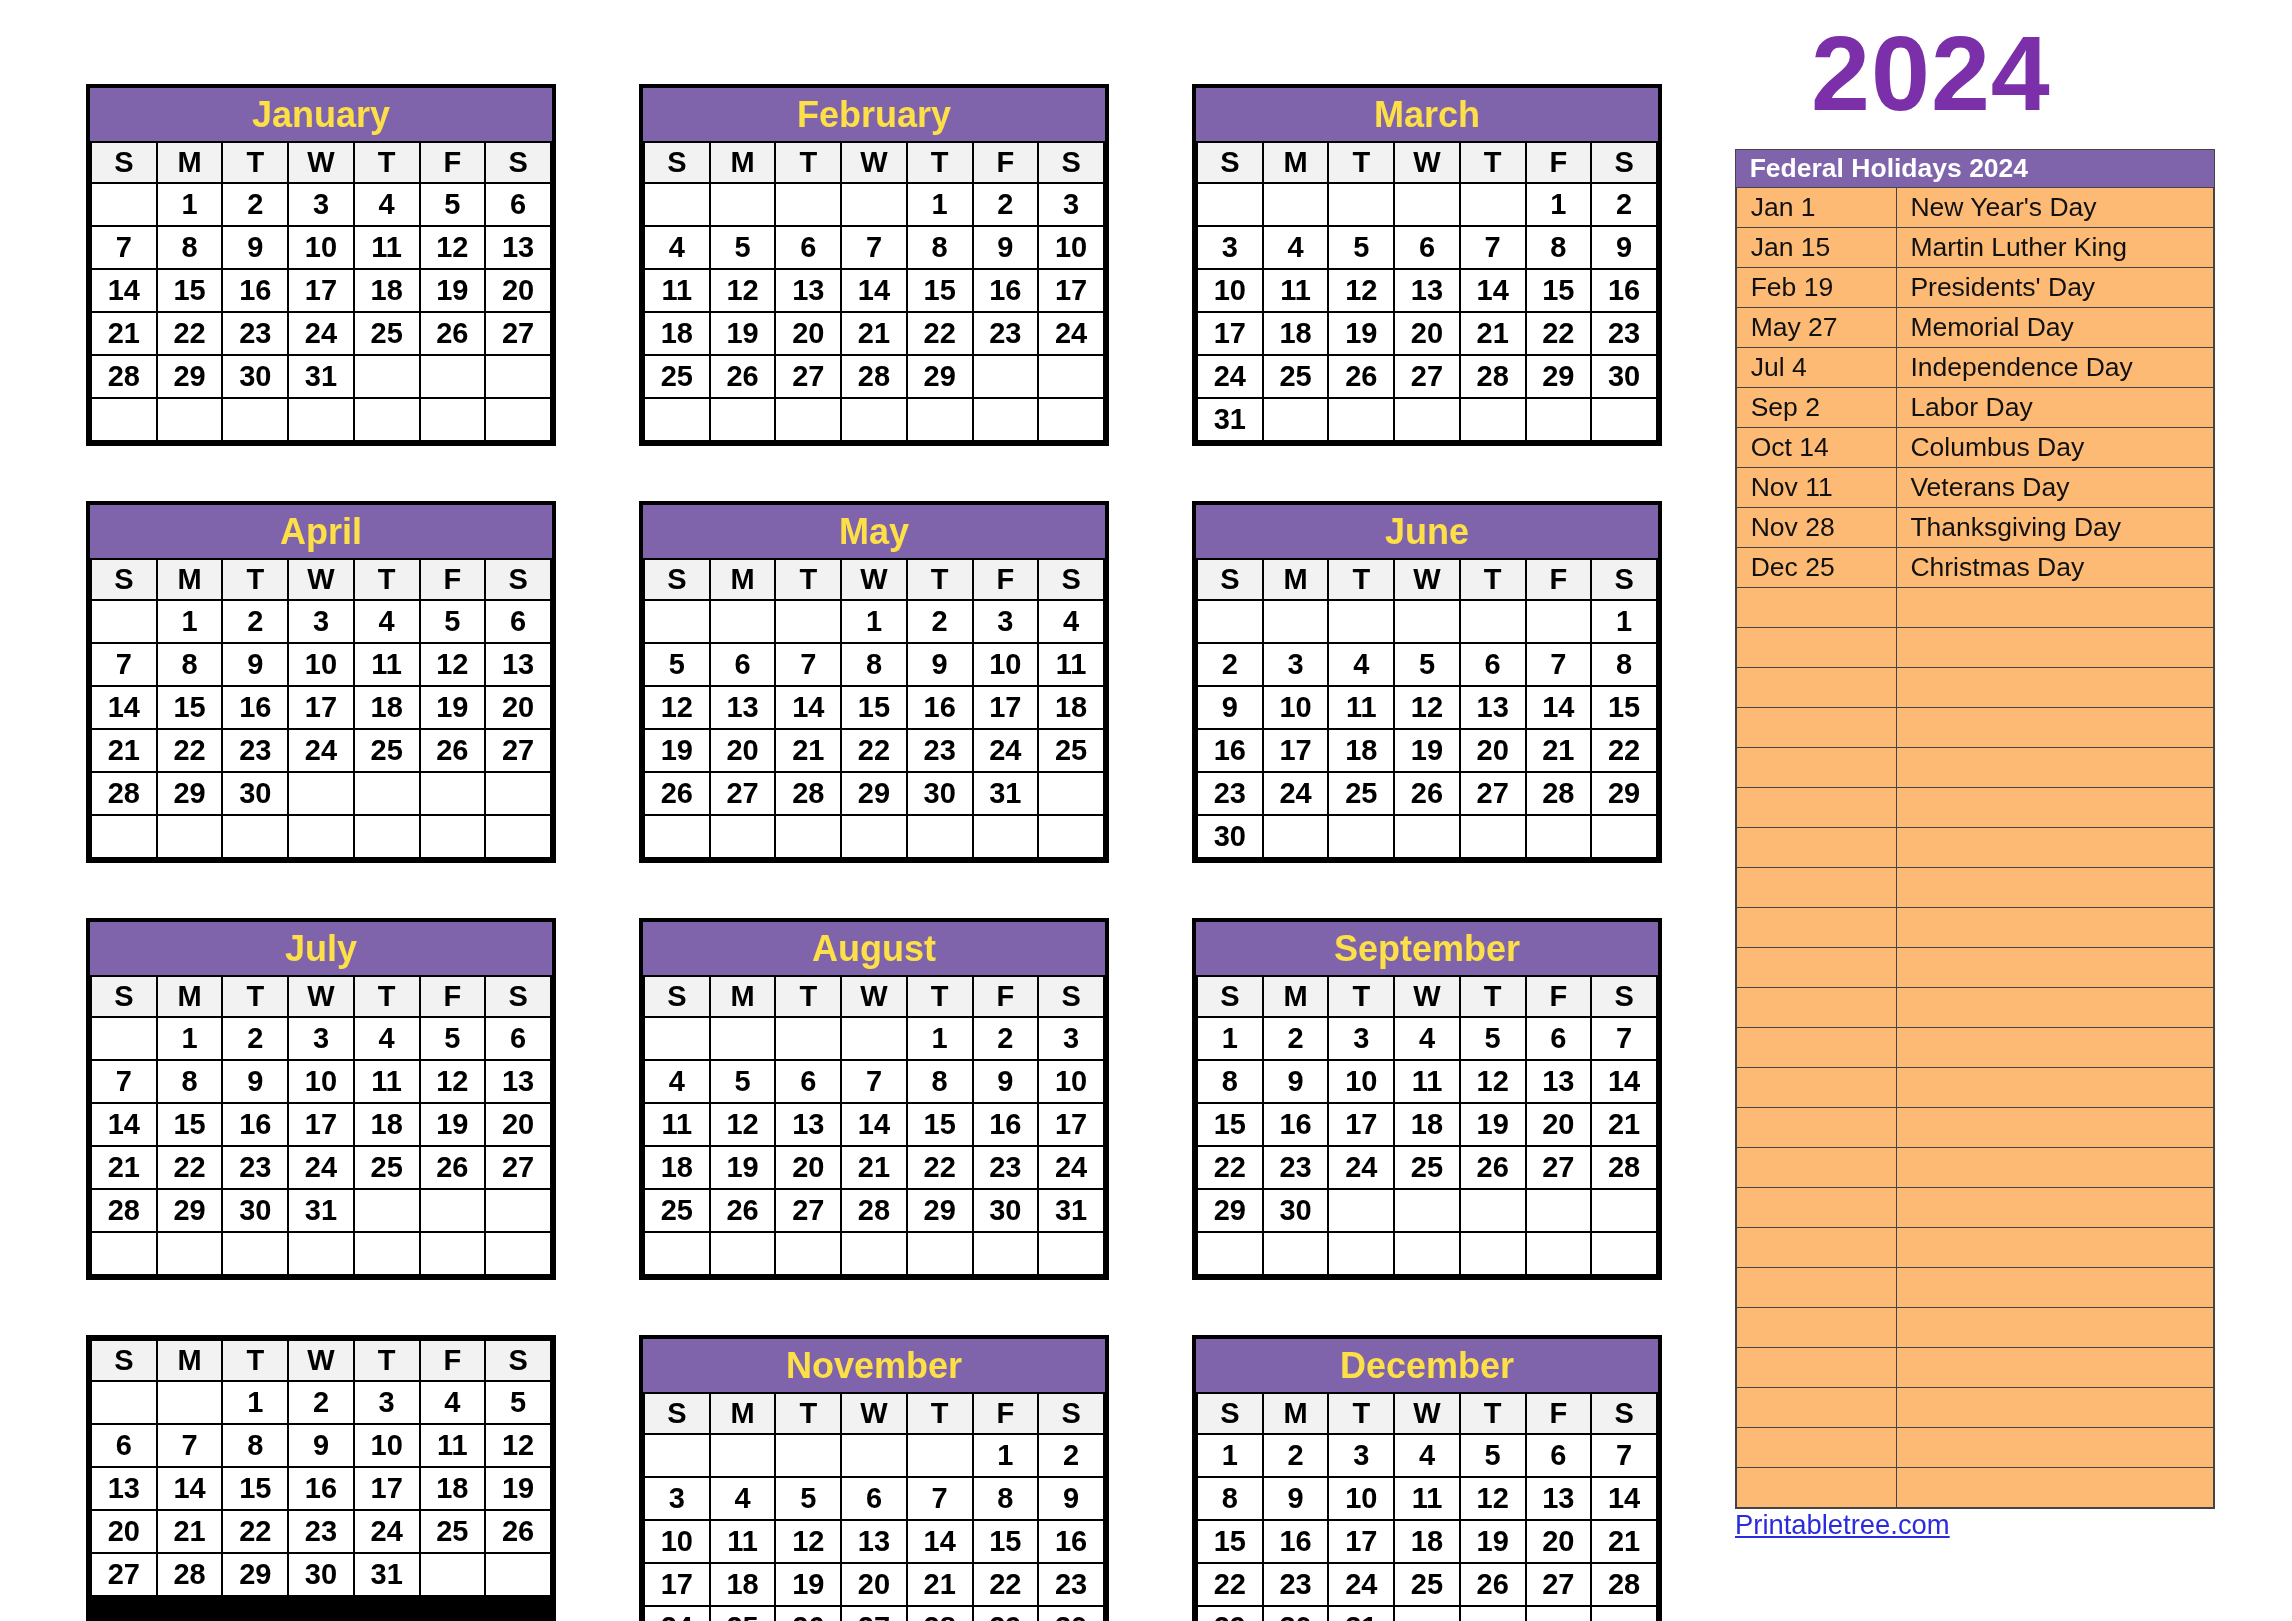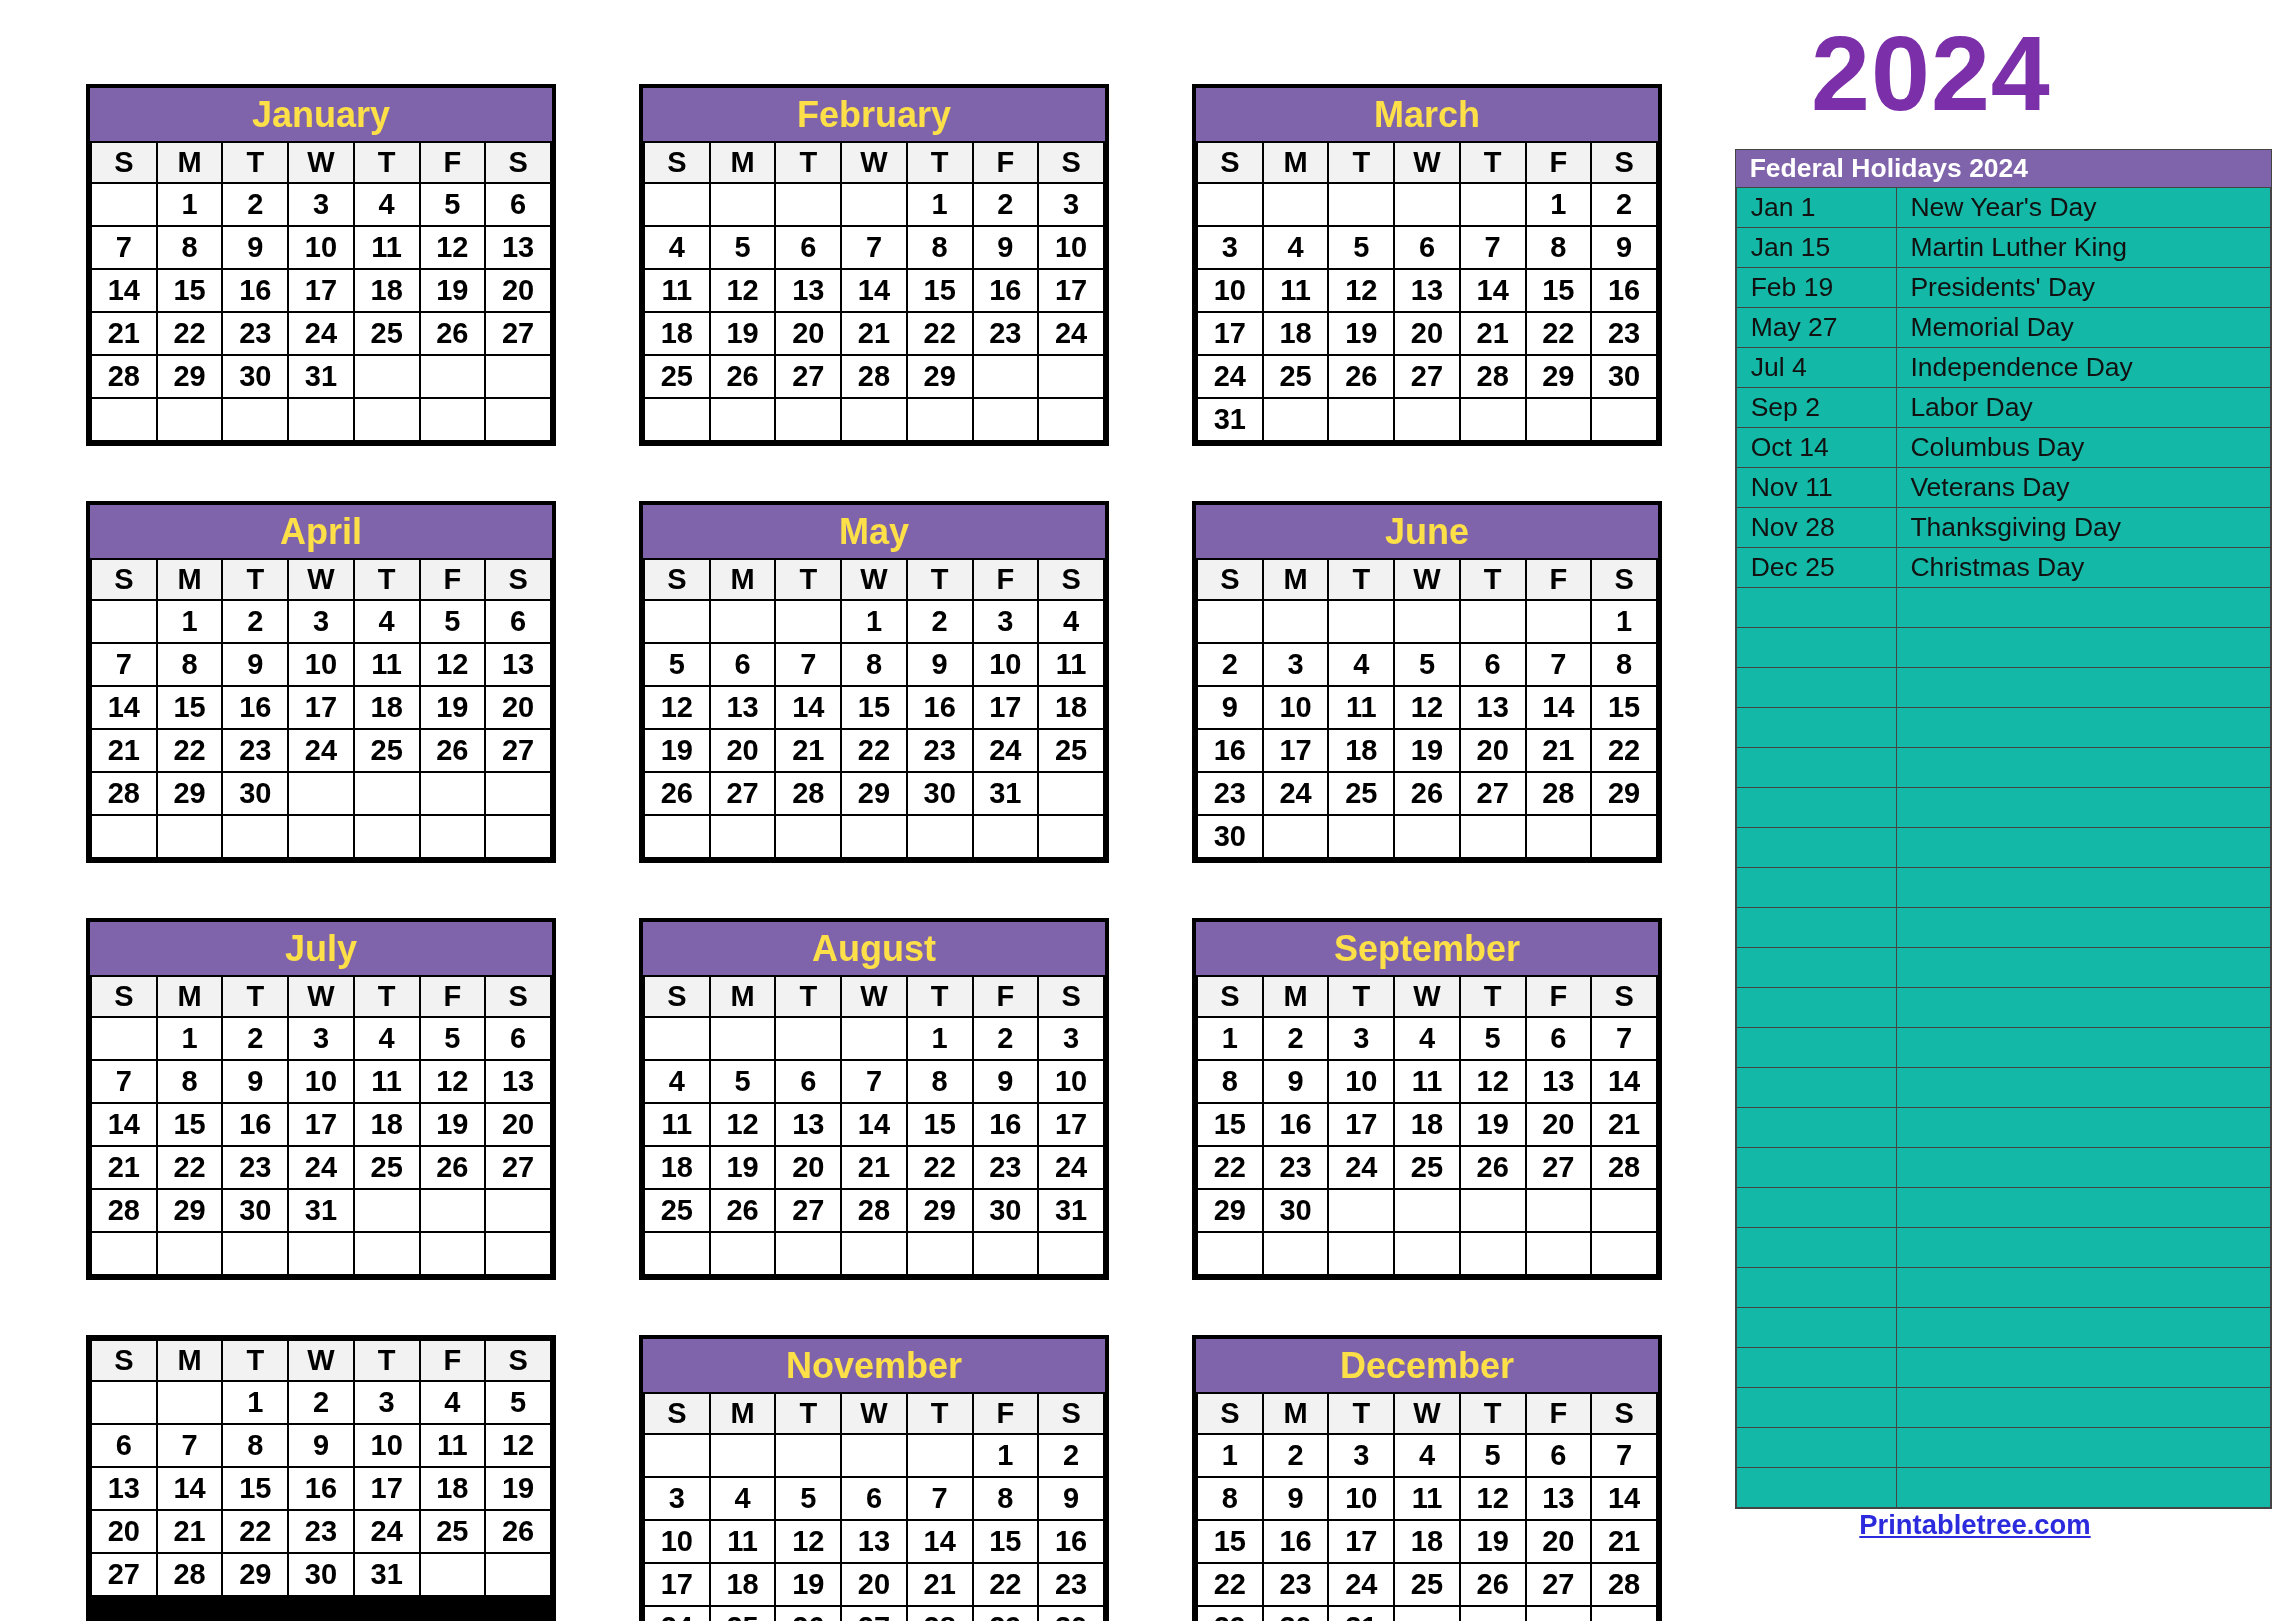--- a/index.html
+++ b/index.html
@@ -80,24 +80,24 @@
     font-weight:bold;
     color:#7b2fa8;
     letter-spacing:1px;
     line-height:106px;
   }
 
   
   #holidays{
     position:absolute;
     left:1735px; top:149px;
-    width:537px;
+    width:480px;
     border:1px solid #444;
     box-sizing:border-box;
-    background:#14b8a6;
+    background:#fdba74;
   }
   #holidays-title{
     background:#7f64ac;
     color:#ffffff;
     font-size:26.5px;
     font-weight:bold;
     height:37px;
     line-height:37px;
     padding-left:13.7px;
     box-sizing:border-box;
@@ -117,22 +117,21 @@
   }
   td.hdate{ width:145px; }
   td.hname{ padding-left:23.5px; }
   tr.blank td{ height:39px; }
 
   
   #footer{
     position:absolute;
     left:1735px; top:1509px;
     width:480px;
-    text-align:center;
-    font-weight:bold;
+    text-align:left;
   }
   #footer a{
     color:#2b2bdd;
     font-size:27.4px;
     text-decoration:underline;
     font-family:"Liberation Sans", sans-serif;
   }
 </style>
 </head>
 <body>

